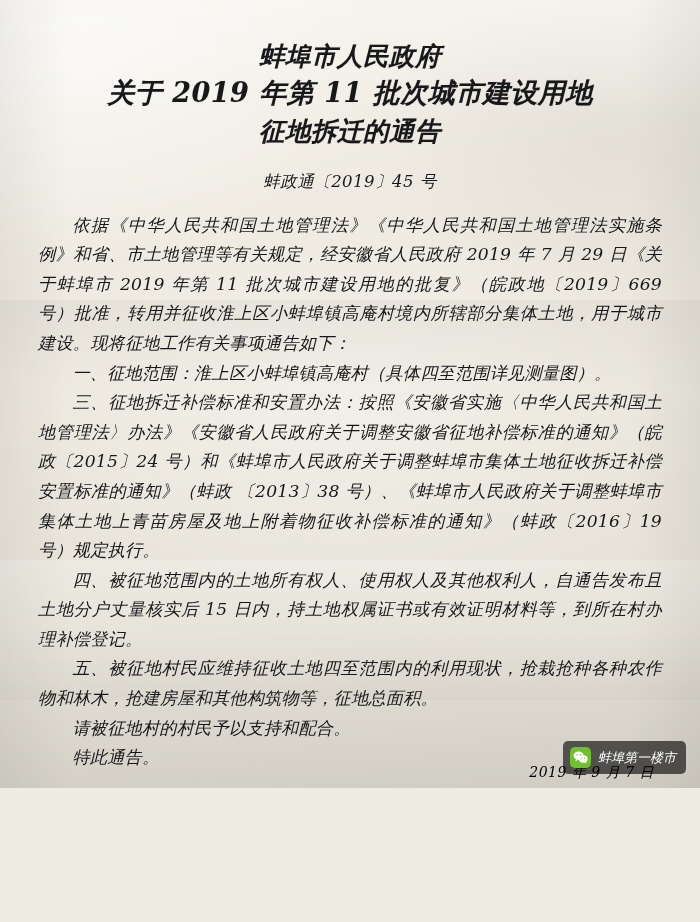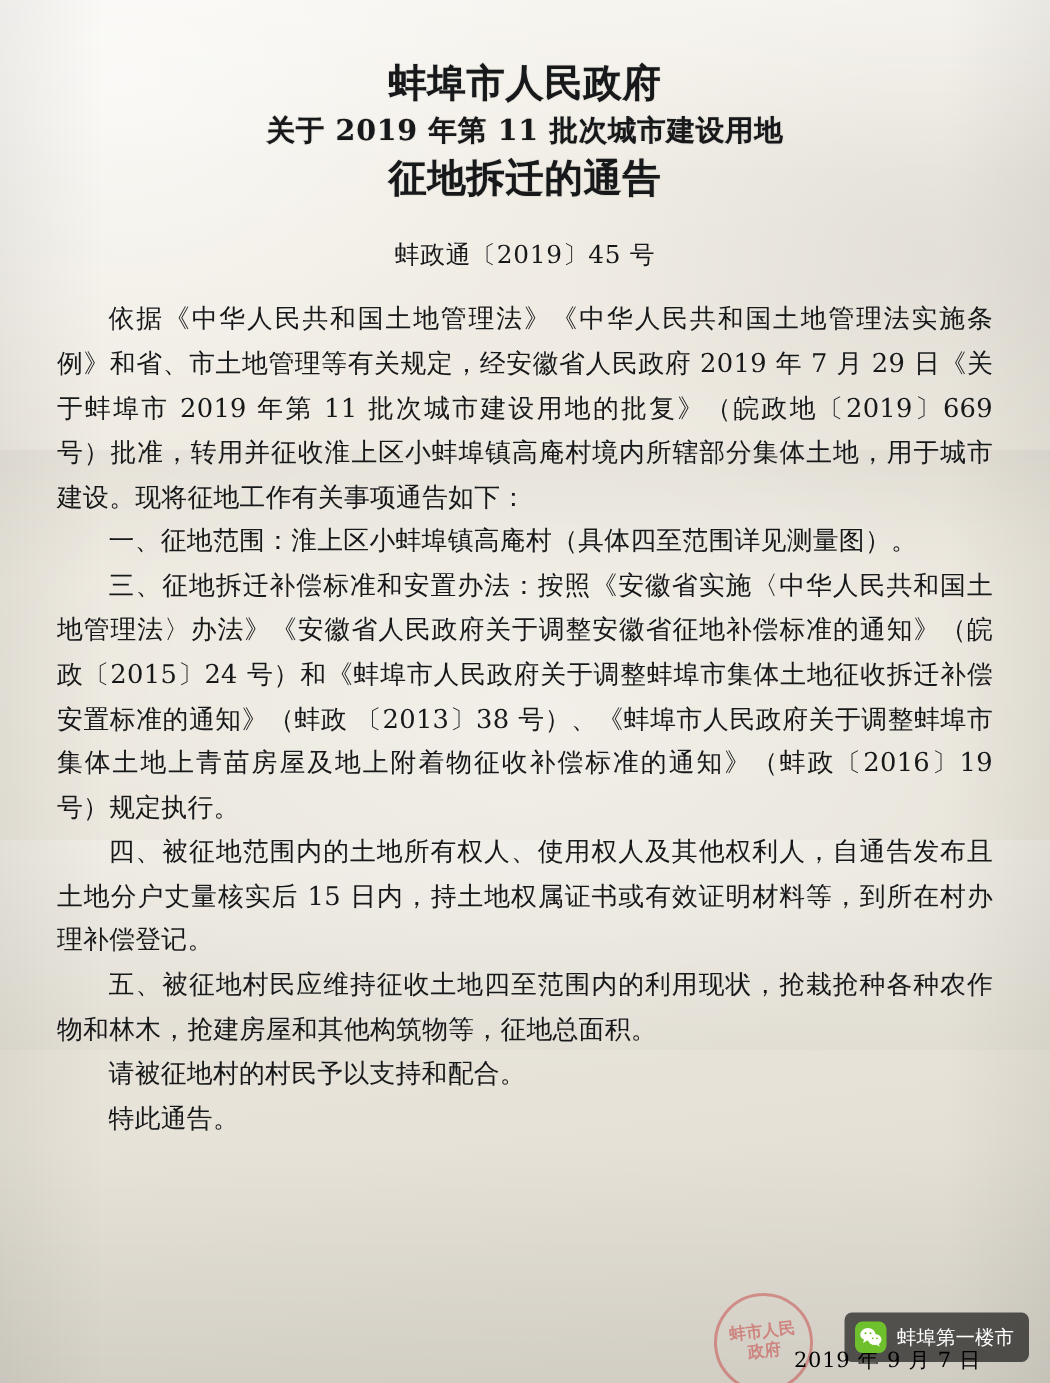--- a/index.html
+++ b/index.html
@@ -9,28 +9,29 @@
   body {
     width: 700px;
     height: 922px;
     overflow: hidden;
     background: #efece4;
     font-family: "DejaVu Serif", "Liberation Serif", serif;
   }
   .page {
     position: relative;
     width: 700px;
-    height: 922px;
+    height: 788px;
     background:
       radial-gradient(ellipse 60% 40% at 12% 6%, rgba(255,255,255,0.55), rgba(255,255,255,0) 70%),
       radial-gradient(ellipse 50% 30% at 88% 18%, rgba(0,0,0,0.05), rgba(0,0,0,0) 70%),
       radial-gradient(ellipse 70% 35% at 50% 52%, rgba(255,255,255,0.35), rgba(255,255,255,0) 75%),
       linear-gradient(172deg, #f4f1ea 0%, #efebe2 28%, #eae6dc 55%, #e6e2d8 78%, #ddd9cf 100%);
     box-sizing: border-box;
     overflow: hidden;
+    font-style: italic;
   }
   
   .crease {
     position: absolute;
     left: 0; right: 0;
     pointer-events: none;
   }
   .crease.c1 { top: 0; height: 120px; background: linear-gradient(180deg, rgba(255,255,255,0.30), rgba(255,255,255,0)); }
   .crease.c2 { top: 300px; height: 90px; background: linear-gradient(180deg, rgba(0,0,0,0.035), rgba(0,0,0,0)); }
   .crease.c3 { top: 560px; height: 140px; background: linear-gradient(180deg, rgba(255,255,255,0.22), rgba(0,0,0,0.02)); }
@@ -50,21 +51,21 @@
   .doc-title {
     text-align: center;
     font-weight: bold;
     font-size: 25.5px;
     line-height: 1.42;
     letter-spacing: 0.5px;
     margin: 0 0 6px 0;
     text-shadow: 0 0 1px rgba(0,0,0,0.25);
   }
   .doc-title .line { display: block; white-space: nowrap; }
-  .doc-title .line2 { font-size: 19px; }
+  .doc-title .line2 { font-size: 27px; }
 
   .doc-number {
     text-align: center;
     font-size: 16.5px;
     margin: 22px 0 18px 0;
     letter-spacing: 0.5px;
   }
 
   .body-text {
     font-size: 17.2px;

